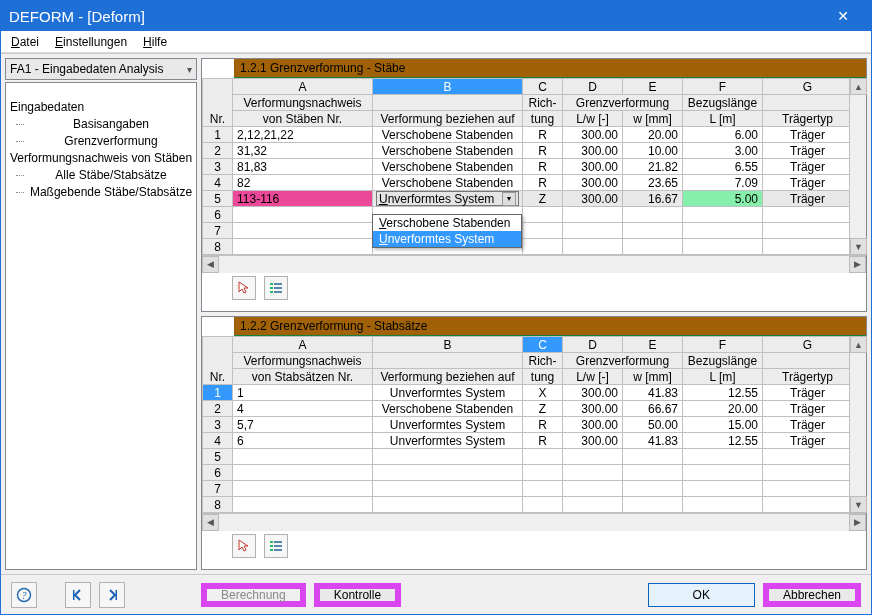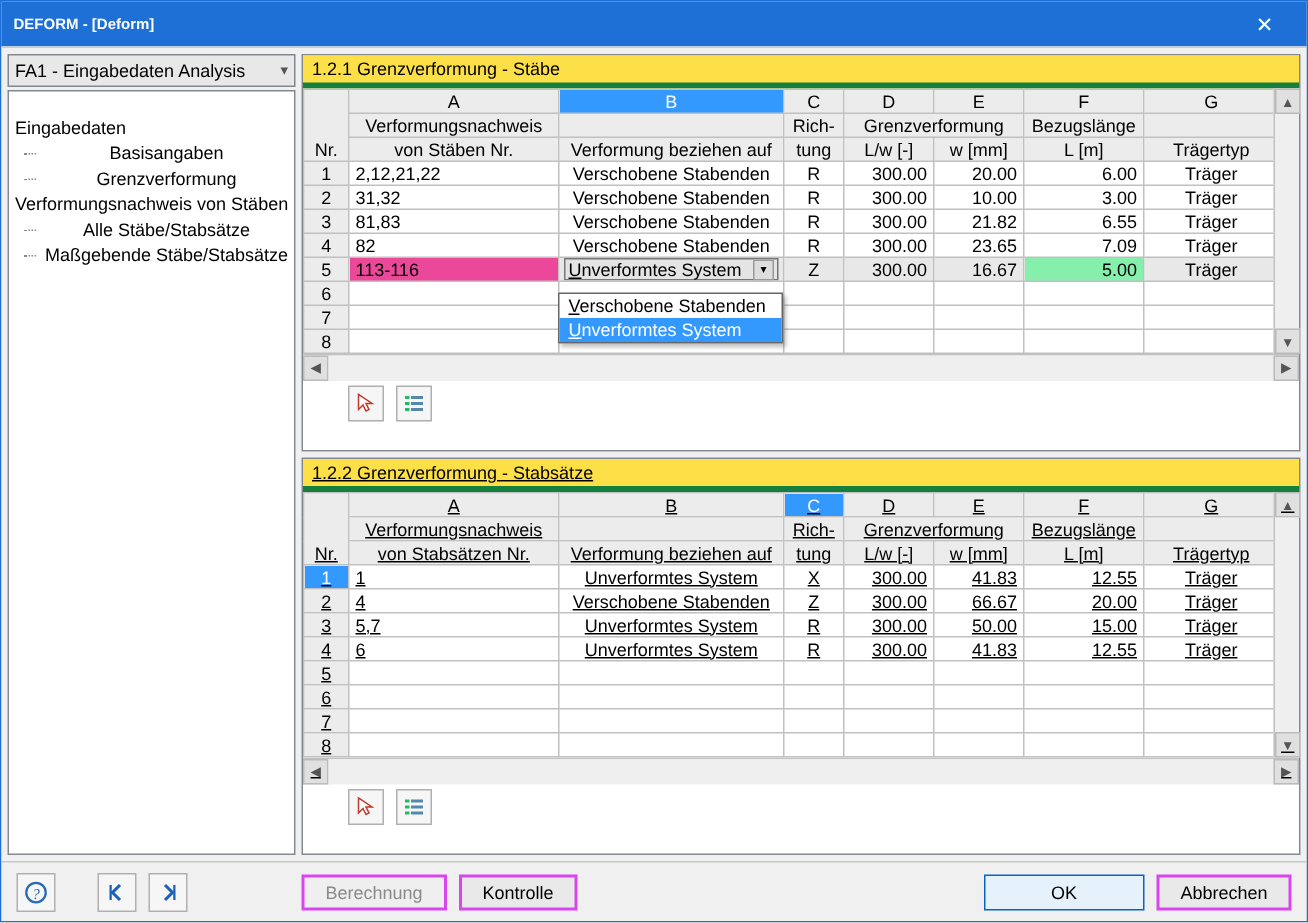--- a/index.html
+++ b/index.html
@@ -1,33 +1,33 @@
 <!DOCTYPE html>
 <html><head>
 <meta charset="utf-8">
 <style>
   * { box-sizing: border-box; }
   html, body { margin:0; padding:0; font-family: "Segoe UI", Tahoma, sans-serif; font-size:12px; color:#000; background:#fff; }
   .window { width:872px; height:615px; border:1px solid #1e6fd6; display:flex; flex-direction:column; background:#f0f0f0; }
   .titlebar { height:30px; background:#1e6fd6; color:#fff; display:flex; align-items:center; padding:0 8px; justify-content:space-between; }
-  .titlebar .title { font-size:10px;font-weight:bold; }
+  .titlebar .title { font-size:15px; }
   .titlebar .close { width:40px; height:24px; display:flex; align-items:center; justify-content:center; color:#fff; font-size:14px; }
   .menubar { height:22px; background:#fff; display:flex; align-items:center; gap:16px; padding:0 10px; border-bottom:1px solid #d8d8d8; }
   .menubar span { cursor:default; }
   .body { flex:1; display:flex; border-top:1px solid #ccc; background:#f0f0f0; padding:4px; gap:4px; min-height:0; }
   .sidebar { width:192px; display:flex; flex-direction:column; gap:2px; background:#f0f0f0; }
   .combo { height:22px; border:1px solid #828790; background:#e8e8e8; display:flex; align-items:center; justify-content:space-between; padding:0 4px; }
   .combo .chev { font-size:10px; color:#555; }
   .tree { flex:1; background:#fff; border:1px solid #828790; padding:16px 2px; font-size:12px; line-height:17px; overflow:hidden; }
   .tree .t0 { padding-left:2px; }
   .tree .t1 { padding-left:20px; position:relative;text-align:center; }
   .tree .t1::before { content:""; position:absolute; left:8px; top:8px; width:8px; border-top:1px dotted #888; }
   .main { flex:1; display:flex; flex-direction:column; gap:4px; min-width:0; }
   .panel { background:#fff; border:1px solid #828790; display:flex; flex-direction:column; min-height:0; }
-  .panel-title { background:#fde047; border-bottom:4px solid #15803d; padding:2px 6px; font-size:12px; }
+  .panel-title { background:#a16207; border-bottom:1px solid #15803d; padding:2px 6px; font-size:12px;margin-left:32px; }
   table.grid { border-collapse:collapse; width:100%; background:#fff; table-layout:fixed; }
   table.grid th, table.grid td { border:1px solid #c0c0c0; height:16px; padding:0 4px; font-size:12px; font-weight:normal; background:#fff; overflow:hidden; white-space:nowrap; }
   table.grid th { background:#ececec; text-align:center; }
   table.grid th.sel, table.grid td.rowhead.sel { background:#3399ff; color:#fff; }
   table.grid td.rowhead { background:#ececec; text-align:center; width:30px; }
   table.grid td.num { text-align:right; }
   table.grid td.ctr { text-align:center; }
   .dropdown-cell { display:flex; align-items:center; justify-content:space-between; background:#e4e4e4; border:1px solid #777; height:100%; margin:-1px; padding:0 2px; }
   .dropdown-cell .dd-btn { width:14px; height:14px; background:#ddd; border:1px solid #999; display:flex; align-items:center; justify-content:center; font-size:8px; }
   .dropdown-pop { position:absolute; background:#fff; border:1px solid #666; box-shadow:2px 2px 3px rgba(0,0,0,0.25); font-size:12px; z-index:10; }
@@ -36,39 +36,44 @@
   .hscroll { height:17px; background:#f0f0f0; border-top:1px solid #c0c0c0; display:flex; align-items:center; }
   .hscroll .arrow { width:17px; height:17px; background:#e0e0e0; border:1px solid #bbb; display:flex; align-items:center; justify-content:center; font-size:9px; color:#555; }
   .hscroll .track { flex:1; height:17px; background:#efefef; }
   .vscroll { width:17px; background:#f0f0f0; border-left:1px solid #c0c0c0; display:flex; flex-direction:column; }
   .vscroll .arrow { width:17px; height:17px; background:#e0e0e0; border:1px solid #bbb; display:flex; align-items:center; justify-content:center; font-size:9px; color:#555; }
   .vscroll .track { flex:1; background:#efefef; }
   .tool-row { padding:4px 30px; display:flex; gap:8px; }
   .tool-btn { width:24px; height:24px; border:1px solid #b0b0b0; background:#f6f6f6; display:flex; align-items:center; justify-content:center; font-size:12px; }
   .footer { height:40px; border-top:1px solid #c8c8c8; display:flex; align-items:center; padding:0 10px; gap:8px; background:#f0f0f0; }
   .footer .spacer { flex:1; }
-  .btn { height:24px; border:2px solid #d946ef; background:#e9e9e9; padding:0 14px; display:flex; align-items:center; font-size:12px; }
+  .btn { height:24px; border:6px solid #d946ef; background:#e9e9e9; padding:0 14px; display:flex; align-items:center; font-size:12px; }
   .btn.primary { border:1px solid #0a64c0; background:#e5f1fb; padding:0 44px; }
   .btn.disabled { color:#8a8a8a; background:#efefef; }
   .icon-btn { width:26px; height:26px; border:1px solid #b0b0b0; background:#f6f6f6; display:flex; align-items:center; justify-content:center; }
   .underline-first { text-decoration:none; }
   .underline-first::first-letter { text-decoration:underline; }
   .grid-flex { display:flex; min-height:0; position:relative; }
   .grid-flex .gcol { flex:1; min-width:0; overflow:hidden; }
 </style>
 </head>
 <body>
 
 <div class="window">
 
   <div class="titlebar">
     <span class="title">DEFORM - [Deform]</span>
     <div class="close">✕</div>
   </div>
 
+  <div class="menubar">
+    <span class="underline-first">Datei</span>
+    <span class="underline-first">Einstellungen</span>
+    <span class="underline-first">Hilfe</span>
+  </div>
 
   <div class="body">
 
     <div class="sidebar">
       <div class="combo">
         <span>FA1 - Eingabedaten Analysis</span>
         <span class="chev">▾</span>
       </div>
       <div class="tree">
         <div class="t0">Eingabedaten</div>
@@ -244,21 +249,21 @@
                 <rect x="5" y="2" width="8" height="2" fill="#58a"></rect>
                 <rect x="1" y="6" width="3" height="2" fill="#2b6"></rect>
                 <rect x="5" y="6" width="8" height="2" fill="#58a"></rect>
                 <rect x="1" y="10" width="3" height="2" fill="#2b6"></rect>
                 <rect x="5" y="10" width="8" height="2" fill="#58a"></rect>
               </svg>
           </div>
         </div>
       </div>
 
-      <div class="panel" style="flex:1;text-decoration:underline;">
+      <div class="panel" style="flex:1;">
         <div class="panel-title">1.2.2 Grenzverformung - Stabsätze</div>
         <div class="grid-flex">
           <div class="gcol">
             <table class="grid">
               <colgroup>
                 <col style="width:30px">
                   <col style="width:140px">
                   <col style="width:150px">
                 <col style="width:40px">
                   <col style="width:60px">

